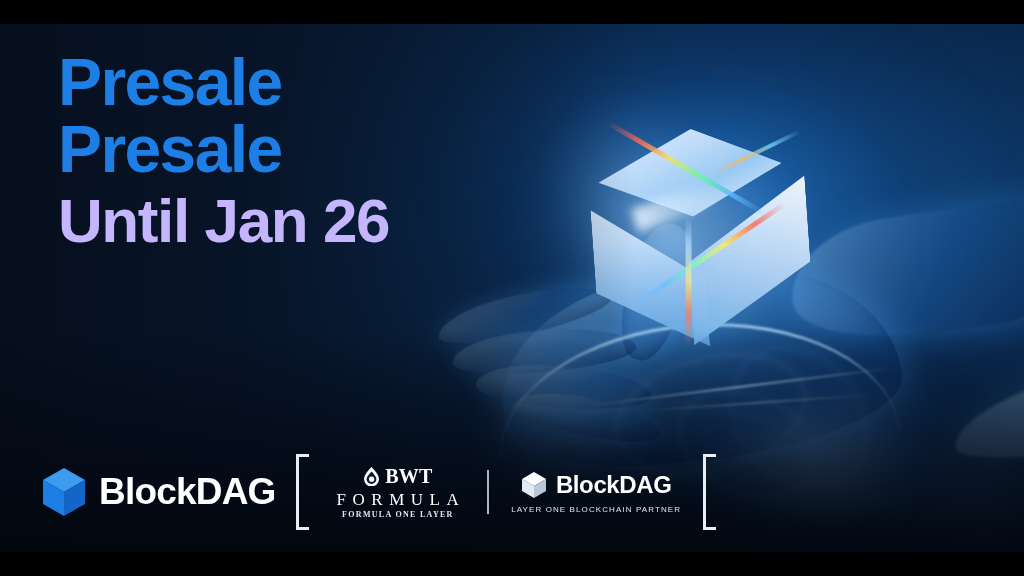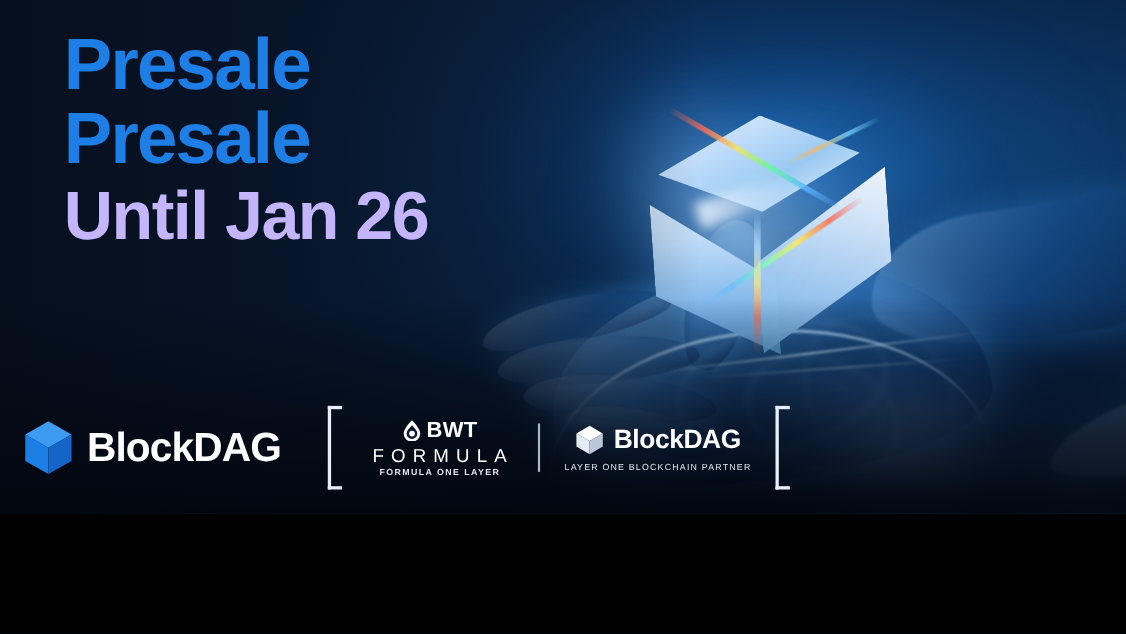--- a/index.html
+++ b/index.html
@@ -1,19 +1,20 @@
 <!DOCTYPE html>
 <html><head>
 <meta charset="utf-8">
 <style>
   html,body{margin:0;padding:0;background:#000;}
   .stage{
-    position:relative;width:1024px;height:467px;overflow:hidden;
+    position:relative;width:1024px;height:528px;overflow:hidden;
     background:#05101f;
     font-family:"Liberation Sans", sans-serif;
+    margin-top:24px;
     -webkit-font-smoothing:antialiased;
   }
 
   
   .bg-base{position:absolute;inset:0;
     background:
       radial-gradient(120% 100% at 78% 34%, #11487f 0%, #0b2e58 28%, #061a33 58%, #040d1b 100%);
   }
   .bg-glow-right{position:absolute;right:-6%;top:-14%;width:72%;height:86%;
     background:radial-gradient(closest-side, rgba(30,110,195,.62), rgba(16,62,118,.30) 52%, rgba(5,16,31,0) 78%);
@@ -126,37 +127,37 @@
       font-size:66px;margin:0;}
   .hl.blue{color:#1d7fe5;}
   .hl.white{color:#c4b5fd;letter-spacing:-1.4px;}
   .hl-1{margin-top:6px;}
   .hl-2{margin-top:2px;}
   .hl-3{margin-top:10px;font-size:62px;}
   .sub{display:block;margin-top:22px;font-size:35px;font-weight:400;
        color:#eef4fa;letter-spacing:-.4px;line-height:1.1;}
 
   
-  .footer{position:absolute;left:21px;bottom:22px;display:flex;align-items:center;gap:34px;}
+  .footer{position:absolute;left:41px;bottom:22px;display:flex;align-items:center;gap:12px;}
   .brand{display:flex;align-items:center;gap:12px;}
   .brand-cube{width:46px;height:50px;flex:0 0 auto;}
   .brand-name{font-size:37px;font-weight:700;color:#ffffff;letter-spacing:-.8px;}
 
   .partners{display:flex;align-items:stretch;gap:0;margin-left:8px;height:76px;}
   .brk{width:13px;flex:0 0 auto;position:relative;}
   .brk::before,.brk::after{content:"";position:absolute;left:0;width:13px;height:3px;background:#e8eef6;}
   .brk::before{top:0;}
   .brk::after{bottom:0;}
   .brk span{position:absolute;top:0;bottom:0;width:3px;background:#e8eef6;}
   .brk-l span{left:0;}
   .brk-r span{right:0;}
   .brk-r{transform:scaleX(-1);}
 
   .partner-inner{display:flex;align-items:center;gap:22px;padding:0 22px;}
-  .bwt{display:flex;flex-direction:column;align-items:center;justify-content:center;gap:3px;}
+  .bwt{display:flex;flex-direction:column;align-items:center;justify-content:center;gap:3px;font-family:Liberation Serif, serif;}
   .bwt-top{display:flex;align-items:center;gap:5px;}
   .bwt-drop{width:17px;height:19px;}
   .bwt-word{font-size:20px;font-weight:700;color:#ffffff;letter-spacing:.2px;}
   .bwt-alpine{font-size:17px;font-weight:400;color:#ffffff;letter-spacing:6.5px;
               padding-left:6px;line-height:1;}
   .bwt-f1{font-size:8px;font-weight:700;color:#dfe8f2;letter-spacing:1.3px;line-height:1;}
 
   .vline{width:2px;height:44px;background:#c9d6e6;opacity:.85;}
 
   .partner-bd{display:flex;flex-direction:column;align-items:center;gap:7px;}

